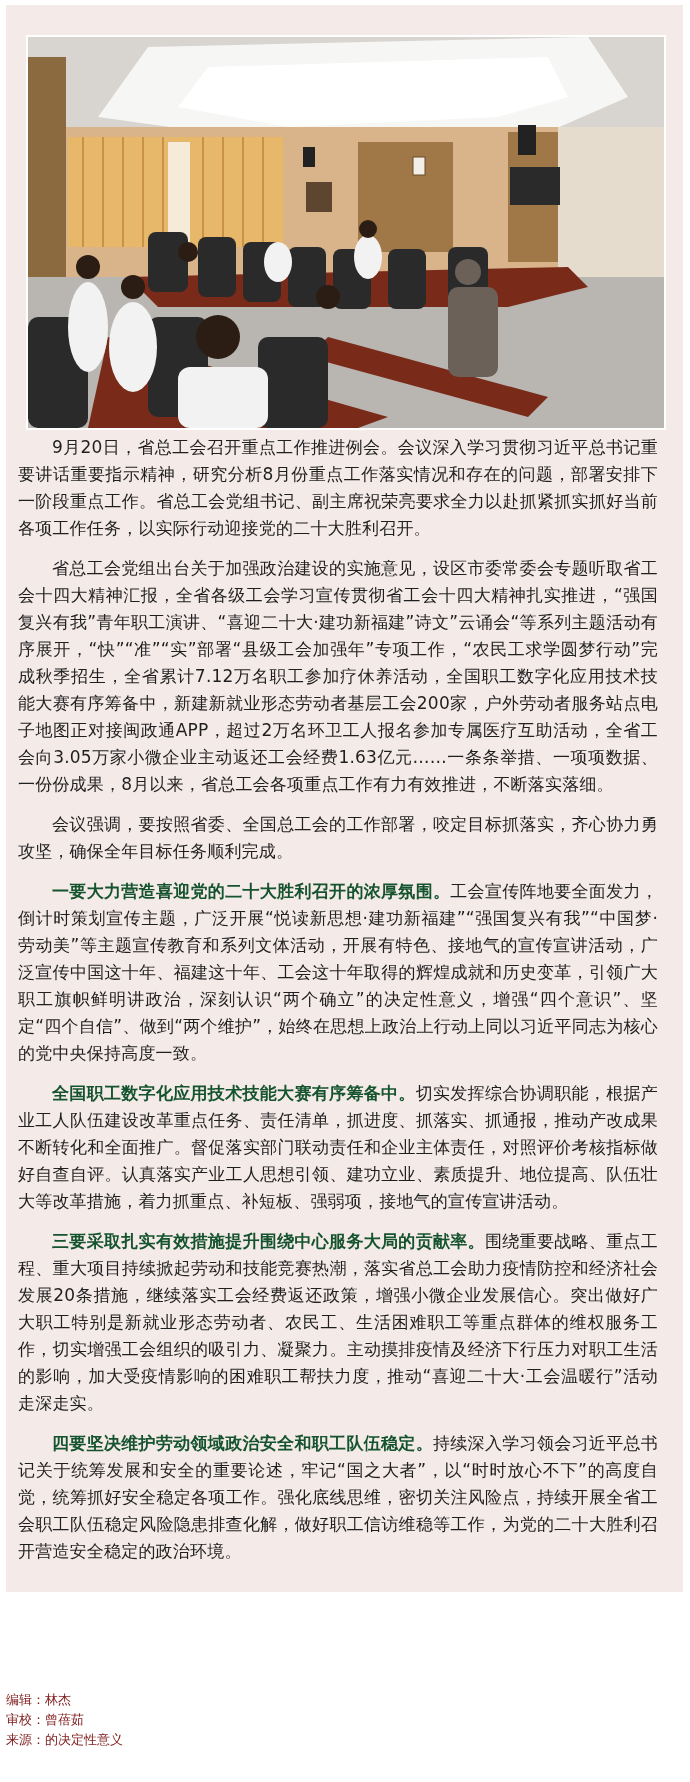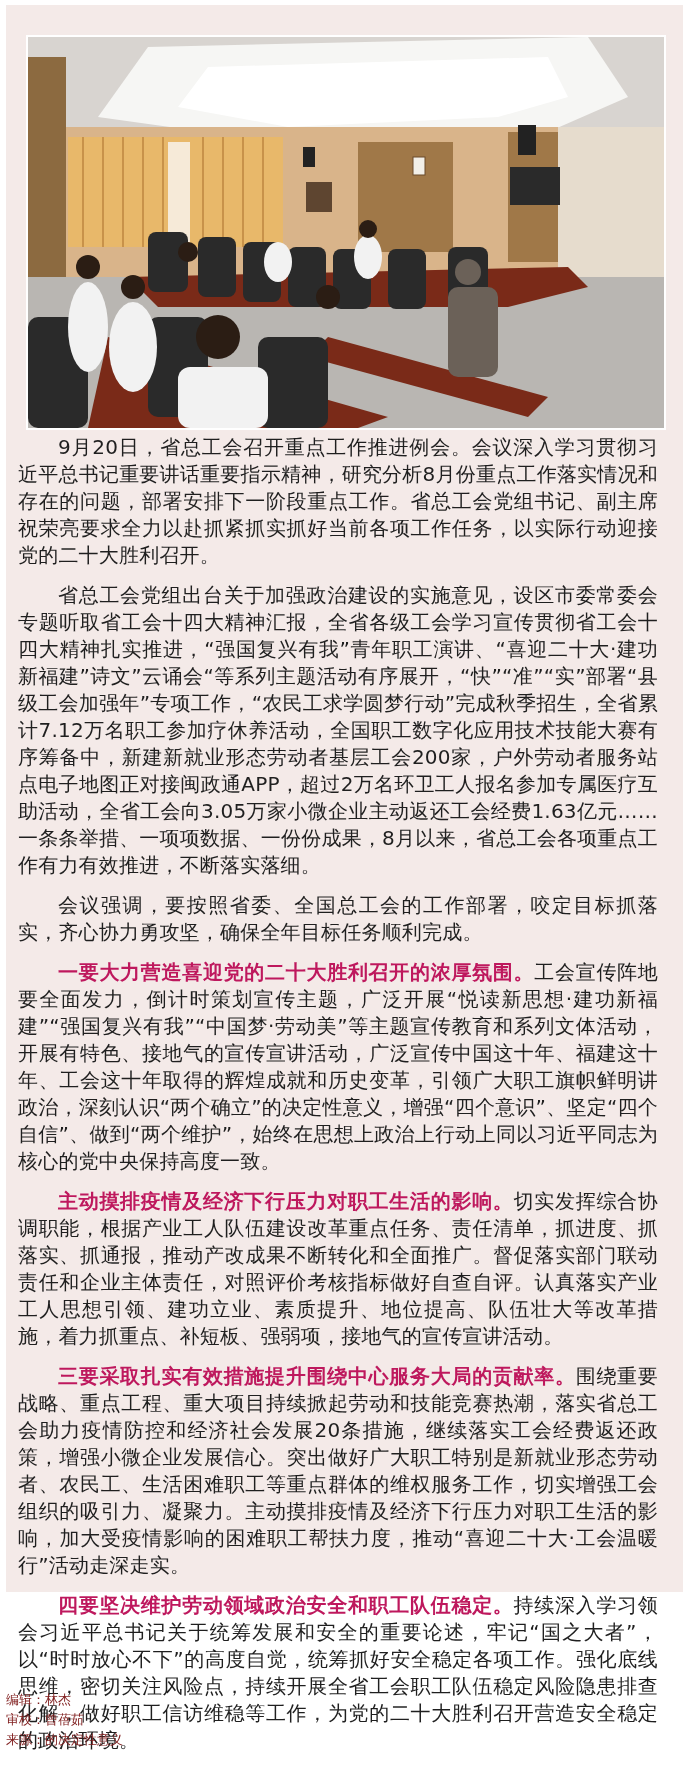--- a/index.html
+++ b/index.html
@@ -4,24 +4,24 @@
   <style>
     html, body { margin: 0; padding: 0; background: #ffffff; }
     body { width: 690px; height: 1782px; position: relative; overflow: hidden;
            font-family: "DejaVu Sans", "Liberation Sans", sans-serif; }
     .panel { position: absolute; left: 6px; top: 5px; width: 677px; height: 1587px;
              background: #f4eae8; }
     .photo { position: absolute; left: 20px; top: 30px; width: 636px; height: 391px;
              border: 2px solid #ffffff; overflow: hidden; background: #8a7a6a; }
     .photo svg { display: block; width: 100%; height: 100%; }
     .article { position: absolute; left: 18px; top: 434px; width: 640px;
-               color: #1f1f1f; font-size: 20px; line-height: 27px; }
+               color: #1f1f1f; font-size: 17px; line-height: 27px; }
     .article p { margin: 0 0 13px 0; text-indent: 2em; text-align: justify;
                  letter-spacing: 0.2px; }
-    .article p .lead { color: #be185d; font-weight: bold; }
+    .article p .lead { color: #14532d; font-weight: bold; }
     .credits { position: absolute; left: 6px; top: 1690px; font-size: 13px;
                line-height: 20px; color: #7f1d1d; }
     .credits div { white-space: nowrap; }
   </style>
 </head>
 <body>
 
 <div class="panel">
   <div class="photo">
     <svg viewBox="0 0 636 391" preserveAspectRatio="none">
@@ -106,21 +106,21 @@
   <p>
     <span class="lead"></span><span>省总工会党组出台关于加强政治建设的实施意见，设区市委常委会专题听取省工会十四大精神汇报，全省各级工会学习宣传贯彻省工会十四大精神扎实推进，“强国复兴有我”青年职工演讲、“喜迎二十大·建功新福建”诗文”云诵会“等系列主题活动有序展开，“快”“准”“实”部署“县级工会加强年”专项工作，“农民工求学圆梦行动”完成秋季招生，全省累计7.12万名职工参加疗休养活动，全国职工数字化应用技术技能大赛有序筹备中，新建新就业形态劳动者基层工会200家，户外劳动者服务站点电子地图正对接闽政通APP，超过2万名环卫工人报名参加专属医疗互助活动，全省工会向3.05万家小微企业主动返还工会经费1.63亿元……一条条举措、一项项数据、一份份成果，8月以来，省总工会各项重点工作有力有效推进，不断落实落细。</span>
   </p>
   <p>
     <span class="lead"></span><span>会议强调，要按照省委、全国总工会的工作部署，咬定目标抓落实，齐心协力勇攻坚，确保全年目标任务顺利完成。</span>
   </p>
   <p>
     <span class="lead">一要大力营造喜迎党的二十大胜利召开的浓厚氛围。</span><span>工会宣传阵地要全面发力，倒计时策划宣传主题，广泛开展“悦读新思想·建功新福建”“强国复兴有我”“中国梦·劳动美”等主题宣传教育和系列文体活动，开展有特色、接地气的宣传宣讲活动，广泛宣传中国这十年、福建这十年、工会这十年取得的辉煌成就和历史变革，引领广大职工旗帜鲜明讲政治，深刻认识“两个确立”的决定性意义，增强“四个意识”、坚定“四个自信”、做到“两个维护”，始终在思想上政治上行动上同以习近平同志为核心的党中央保持高度一致。</span>
   </p>
   <p>
-    <span class="lead">主动摸排疫情及经济下行压力对职工生活的影响。</span><span>切实发挥综合协调职能，根据产业工人队伍建设改革重点任务、责任清单，抓进度、抓落实、抓通报，推动产改成果不断转化和全面推广。督促落实部门联动责任和企业主体责任，对照评价考核指标做好自查自评。认真落实产业工人思想引领、建功立业、素质提升、地位提高、队伍壮大等改革措施，着力抓重点、补短板、强弱项，接地气的宣传宣讲活动。</span>
+    <span class="lead">全国职工数字化应用技术技能大赛有序筹备中。</span><span>切实发挥综合协调职能，根据产业工人队伍建设改革重点任务、责任清单，抓进度、抓落实、抓通报，推动产改成果不断转化和全面推广。督促落实部门联动责任和企业主体责任，对照评价考核指标做好自查自评。认真落实产业工人思想引领、建功立业、素质提升、地位提高、队伍壮大等改革措施，着力抓重点、补短板、强弱项，接地气的宣传宣讲活动。</span>
   </p>
   <p>
     <span class="lead">三要采取扎实有效措施提升围绕中心服务大局的贡献率。</span><span>围绕重要战略、重点工程、重大项目持续掀起劳动和技能竞赛热潮，落实省总工会助力疫情防控和经济社会发展20条措施，继续落实工会经费返还政策，增强小微企业发展信心。突出做好广大职工特别是新就业形态劳动者、农民工、生活困难职工等重点群体的维权服务工作，切实增强工会组织的吸引力、凝聚力。主动摸排疫情及经济下行压力对职工生活的影响，加大受疫情影响的困难职工帮扶力度，推动“喜迎二十大·工会温暖行”活动走深走实。</span>
   </p>
   <p>
     <span class="lead">四要坚决维护劳动领域政治安全和职工队伍稳定。</span><span>持续深入学习领会习近平总书记关于统筹发展和安全的重要论述，牢记“国之大者”，以“时时放心不下”的高度自觉，统筹抓好安全稳定各项工作。强化底线思维，密切关注风险点，持续开展全省工会职工队伍稳定风险隐患排查化解，做好职工信访维稳等工作，为党的二十大胜利召开营造安全稳定的政治环境。</span>
   </p>
 </div>
 
 <div class="credits">

